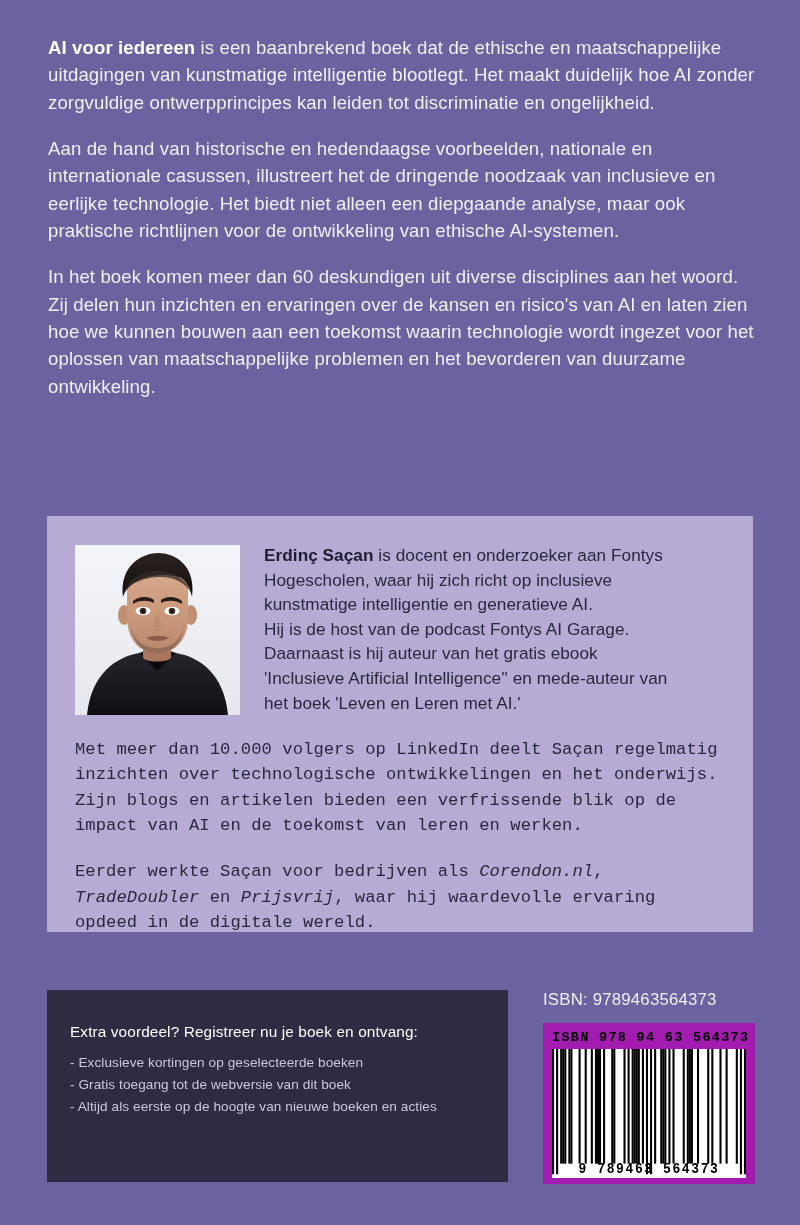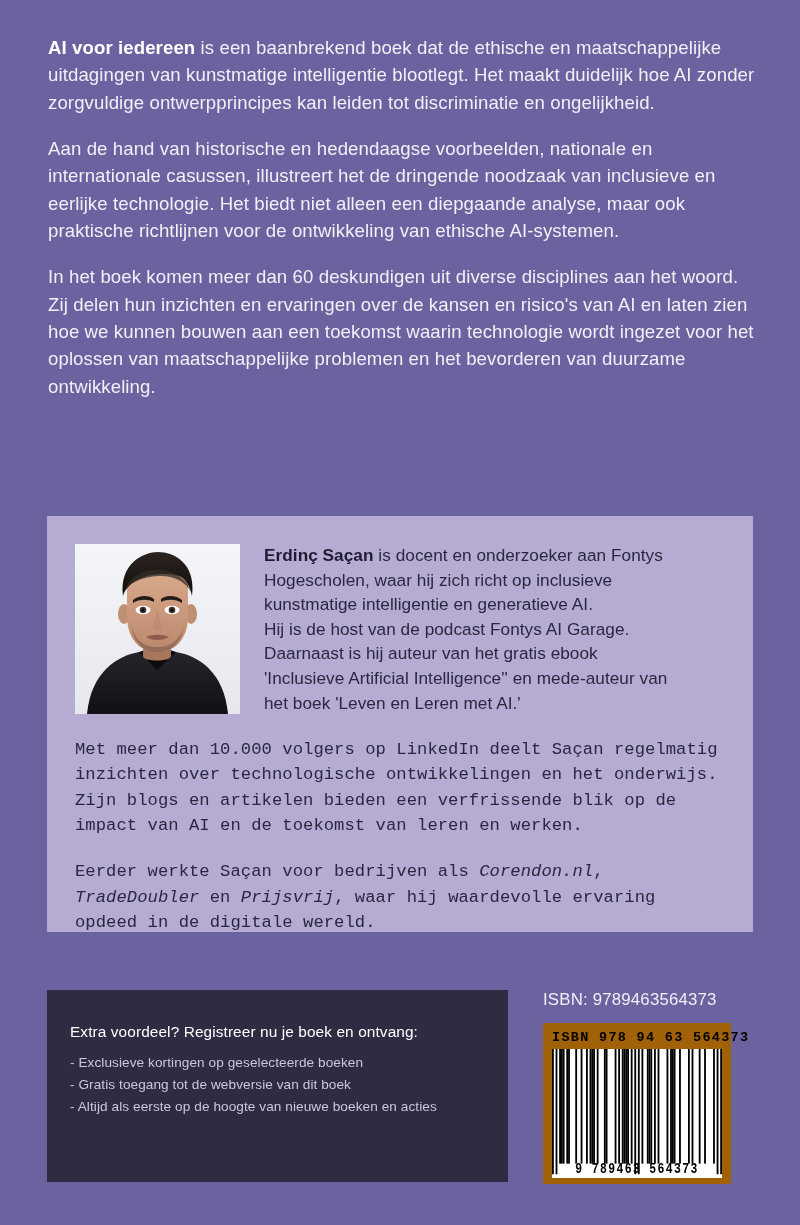--- a/index.html
+++ b/index.html
@@ -38,21 +38,21 @@
     left: 47px;
     top: 516px;
     width: 706px;
     height: 416px;
     background: #b6abd2;
     padding: 26px 26px 0 28px;
   }
 
   .bio-top {
     display: flex;
-    align-items: center;
+    align-items: flex-end;
     gap: 24px;
   }
 
   .author-photo {
     flex: 0 0 165px;
     width: 165px;
     height: 170px;
     background: #eef0f4;
     overflow: hidden;
     position: relative;
@@ -123,23 +123,23 @@
     text-align: left;
     color: #f1eff7;
     font-size: 16.8px;
     letter-spacing: 0.2px;
   }
 
   .barcode-box {
     position: absolute;
     left: 543px;
     top: 1023px;
-    width: 188px;
+    width: 212px;
     height: 161px;
-    background: #a16207;
+    background: #a21caf;
     padding: 8px 9px 6px 9px;
     display: flex;
     flex-direction: column;
   }
   .barcode-top-text {
     font-family: "Liberation Mono", monospace;
     font-size: 13.5px;
     font-weight: 700;
     letter-spacing: 1.3px;
     color: #000;

